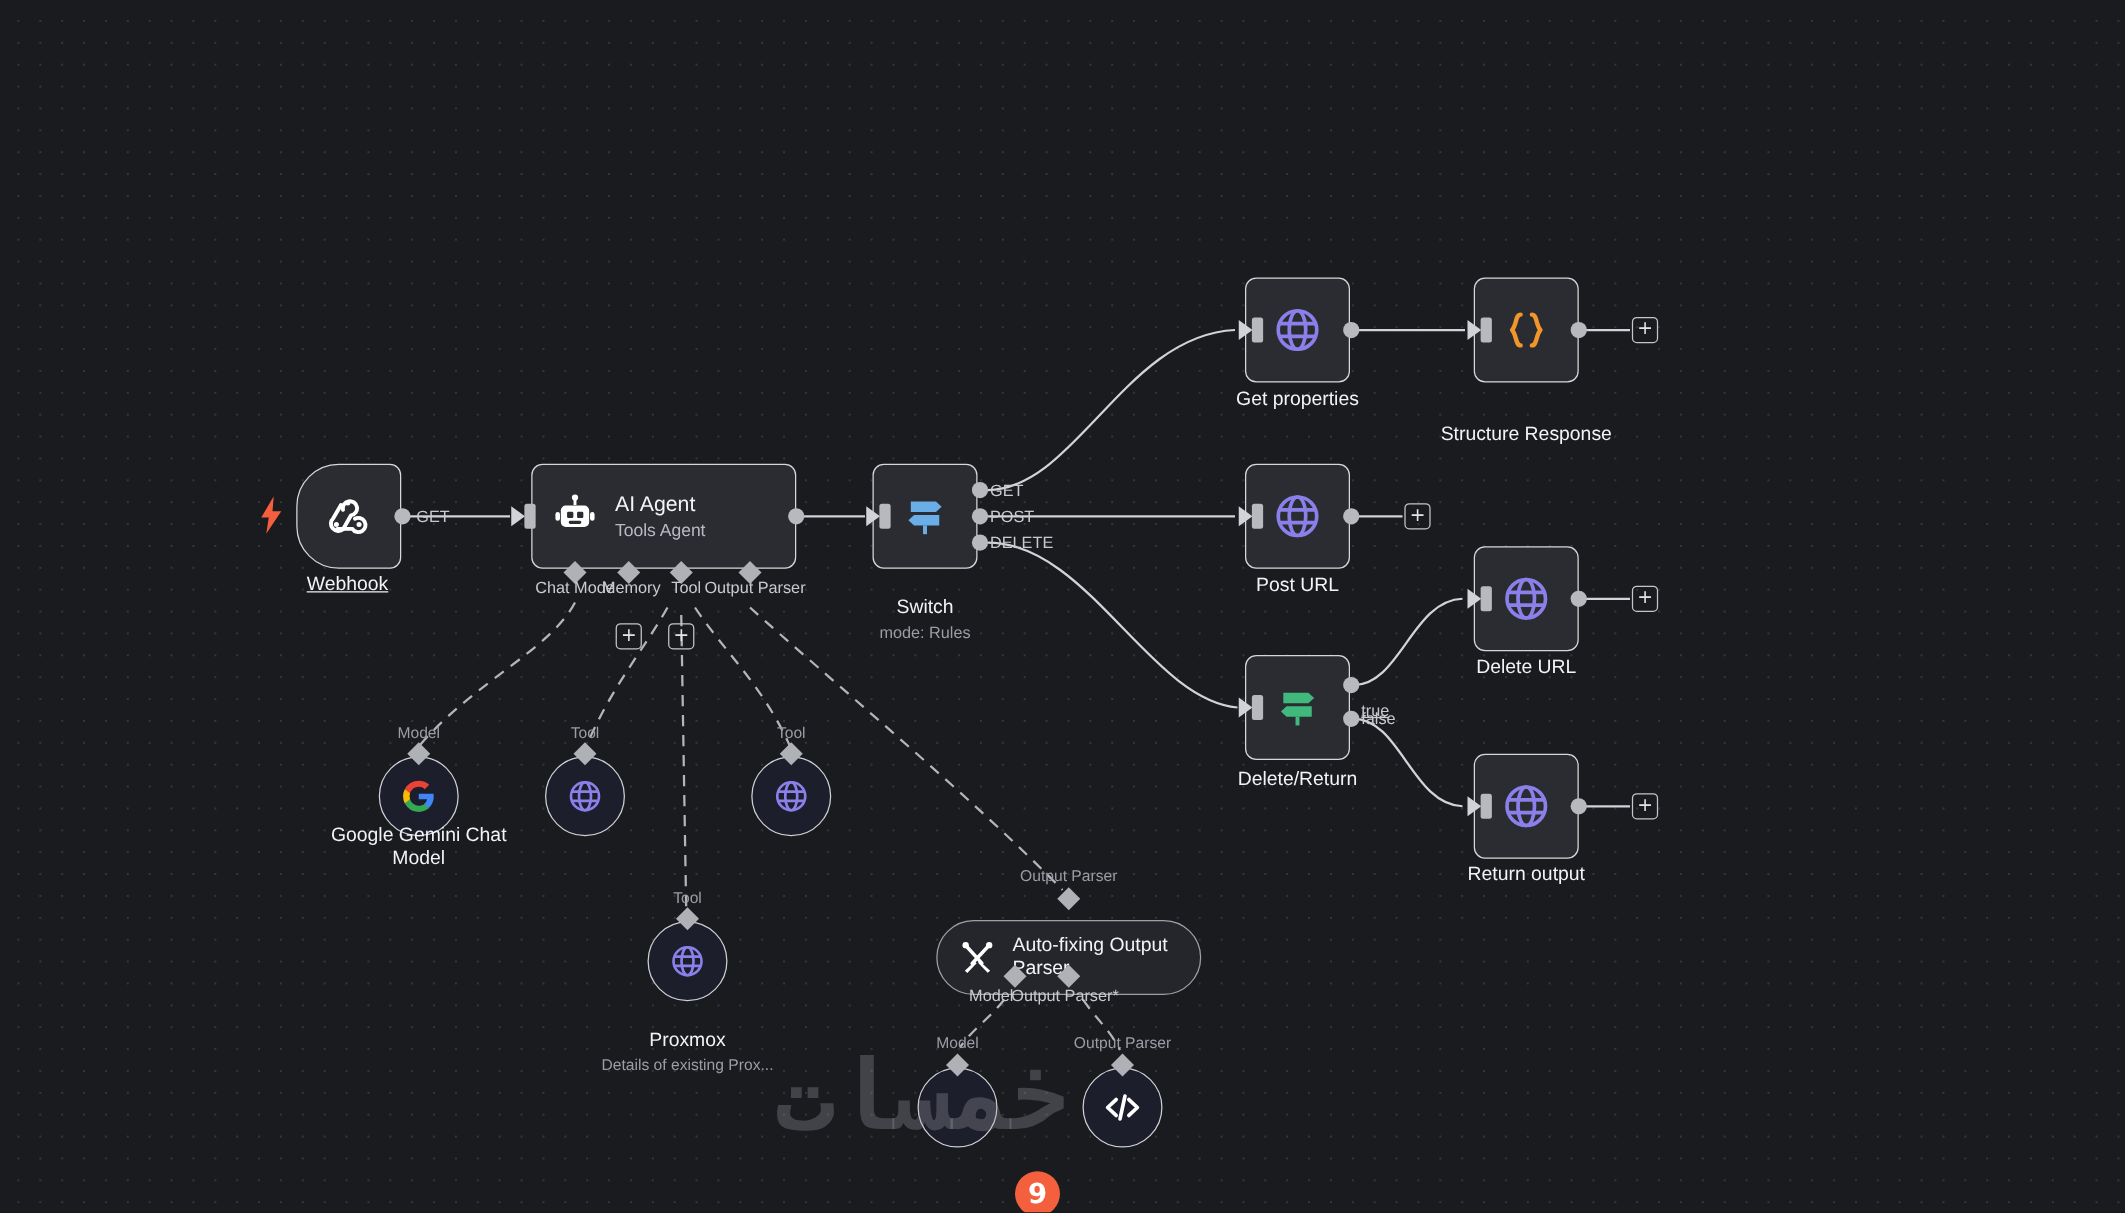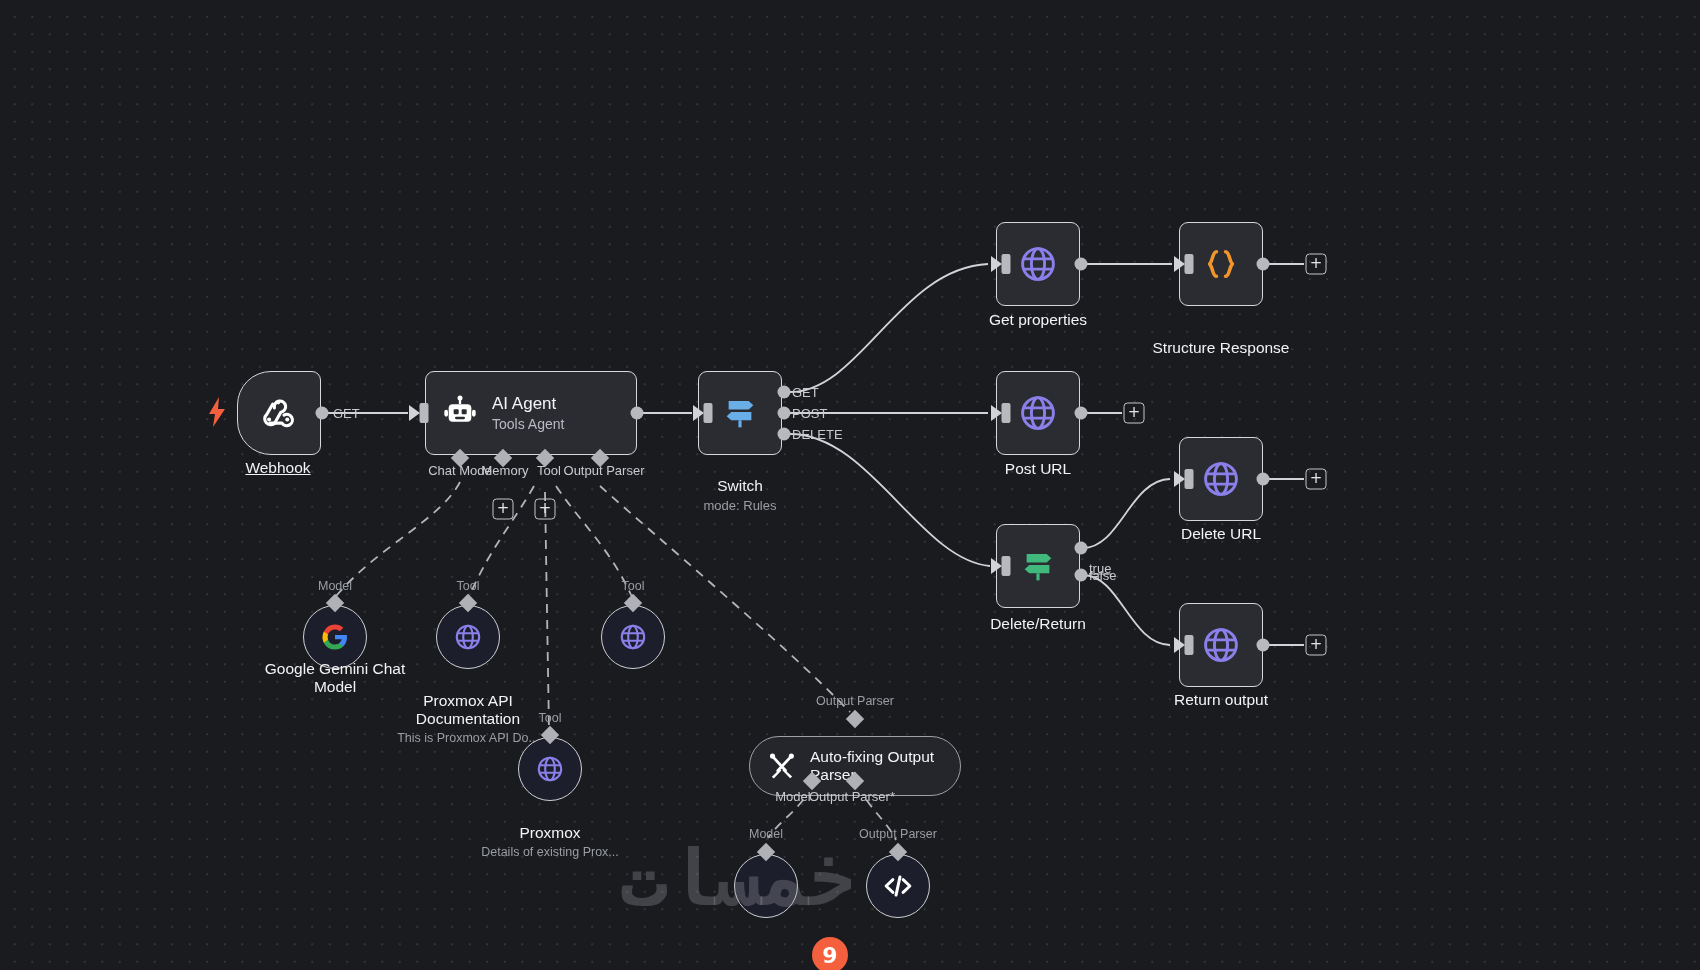--- a/index.html
+++ b/index.html
@@ -432,24 +432,20 @@
   <div class="port-diamond" style="left:468px; top:603px;"></div>
   <div class="node circ" style="left:436px; top:605px;">
     <svg width="32" height="32" viewBox="0 0 24 24" class="ic">
       <g fill="none" stroke="#8b7fea" stroke-width="1.6">
         <circle cx="12" cy="12" r="8.4"></circle>
         <ellipse cx="12" cy="12" rx="3.6" ry="8.4"></ellipse>
         <path d="M3.8 9.2 H20.2 M3.8 14.8 H20.2"></path>
       </g>
     </svg>
   </div>
-  <div class="caption" style="left:468px; top:674px; width:150px;">
-    <span>Proxmox API Documentation</span>
-    <span class="sub2">This is Proxmox API Do...</span>
-  </div>
 
   <div class="conn-label" style="left:633px; top:586px;">Tool</div>
   <div class="port-diamond" style="left:633px; top:603px;"></div>
   <div class="node circ" style="left:601px; top:605px;">
     <svg width="32" height="32" viewBox="0 0 24 24" class="ic">
       <g fill="none" stroke="#8b7fea" stroke-width="1.6">
         <circle cx="12" cy="12" r="8.4"></circle>
         <ellipse cx="12" cy="12" rx="3.6" ry="8.4"></ellipse>
         <path d="M3.8 9.2 H20.2 M3.8 14.8 H20.2"></path>
       </g>

